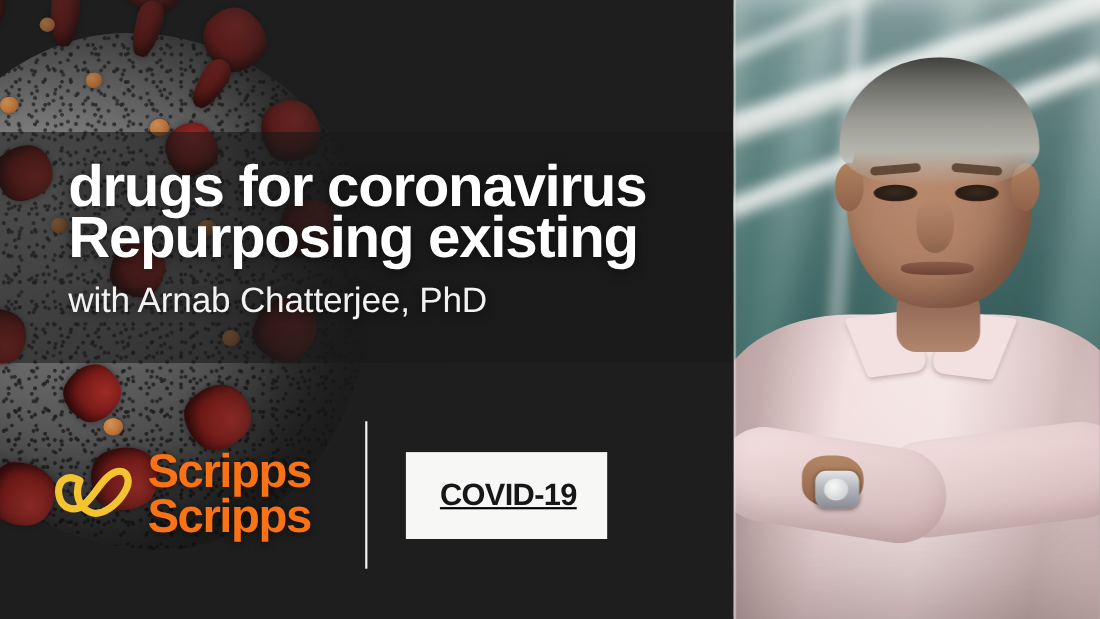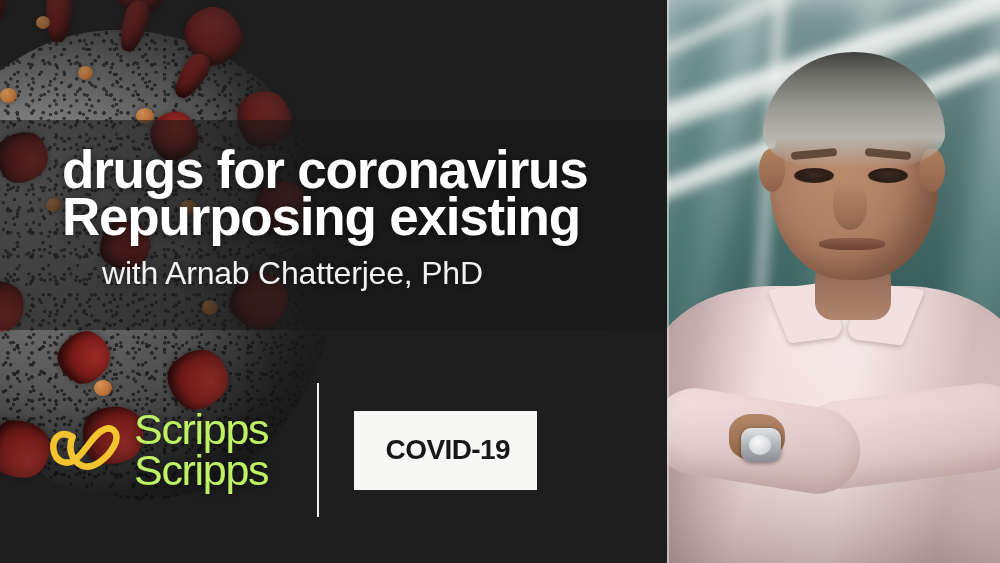--- a/index.html
+++ b/index.html
@@ -107,45 +107,44 @@
   }
   #subtitle{
     margin-top:14px;
     color:#f2f2f2;
     font-size:32px;
     line-height:38px;
     font-weight:normal;
     letter-spacing:-0.2px;
     white-space:nowrap;
     text-shadow:0 1px 8px rgba(0,0,0,.55);
-    margin-left:40px;
   }
 
   
   #brand-row{
     position:absolute; left:48px; top:380px; height:140px;
     display:flex; align-items:center;
   }
   #scripps-logo{ display:flex; align-items:center; }
   #infinity-mark{ width:72px; height:62px; flex:0 0 auto; margin-right:14px; }
   #scripps-wordmark{
-    color:#bef264; font-weight:normal; font-size:43px; line-height:41px;
+    color:#f97316; font-weight:bold; font-size:43px; line-height:41px;
     letter-spacing:-1.3px;
     text-shadow:0 1px 8px rgba(0,0,0,.5);
   }
   #divider{
     width:2px; height:134px; background:#ffffff;
     margin-left:49px; margin-right:35px;
     opacity:.95;
   }
   #covid-badge{
     background:#f7f7f5;
     padding:9px 16px 11px 20px;
     width:183px; height:79px;
-    display:flex; flex-direction:column; justify-content:center;
+    display:flex; flex-direction:column; justify-content:center;text-decoration:underline;
   }
   .badge-line{
     color:#17171a;
     font-weight:bold;
     font-size:28px;
     line-height:29px;
     letter-spacing:-0.6px;
     text-align:center;
   }
 

